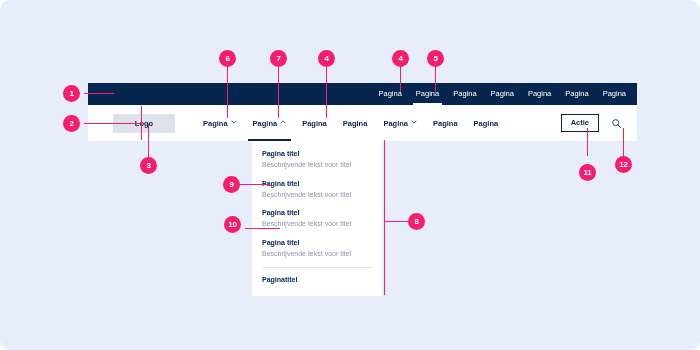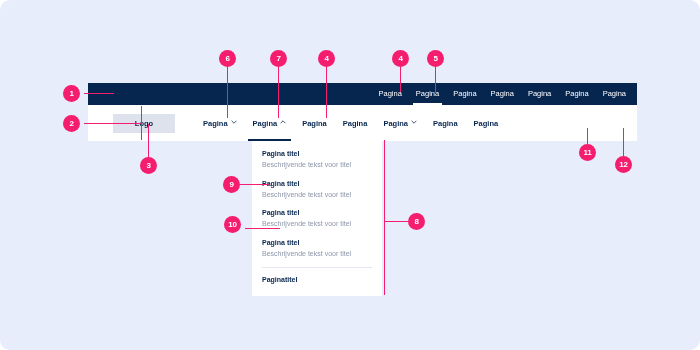--- a/index.html
+++ b/index.html
@@ -253,20 +253,29 @@
       <div class="nav-item">
         <span>Pagina</span>
       </div>
 
       <div class="nav-item">
         <span>Pagina</span>
       </div>
 
     </div>
 
+    <div class="bar-right">
+      <div class="action-btn">Actie</div>
+      <div class="search-btn">
+        <svg viewBox="0 0 16 16" width="11" height="11">
+          <circle cx="6.8" cy="6.8" r="4.4" fill="none" stroke="#06254f" stroke-width="1.2"></circle>
+          <line x1="10.1" y1="10.1" x2="14" y2="14" stroke="#06254f" stroke-width="1.2" stroke-linecap="round"></line>
+        </svg>
+      </div>
+    </div>
 
   </div>
 
   <div class="dropdown">
 
     <div class="dd-item">
       <div class="dd-title">Pagina titel</div>
       <div class="dd-desc">Beschrijvende tekst voor titel</div>
     </div>
 
@@ -322,16 +331,16 @@
   <div class="badge" style="left:63px; top:115px;">2</div>
   <div class="badge" style="left:140px; top:157px;">3</div>
   <div class="badge" style="left:219px; top:50px;">6</div>
   <div class="badge" style="left:270px; top:50px;">7</div>
   <div class="badge" style="left:318px; top:50px;">4</div>
   <div class="badge" style="left:392px; top:50px;">4</div>
   <div class="badge" style="left:427px; top:50px;">5</div>
   <div class="badge" style="left:223px; top:176px;">9</div>
   <div class="badge" style="left:224px; top:216px;">10</div>
   <div class="badge" style="left:408px; top:213px;">8</div>
-  <div class="badge" style="left:579px; top:144px;">11</div>
+  <div class="badge" style="left:579px; top:164px;">11</div>
   <div class="badge" style="left:615px; top:156px;">12</div>
 
 </div>
 
 </body></html>

